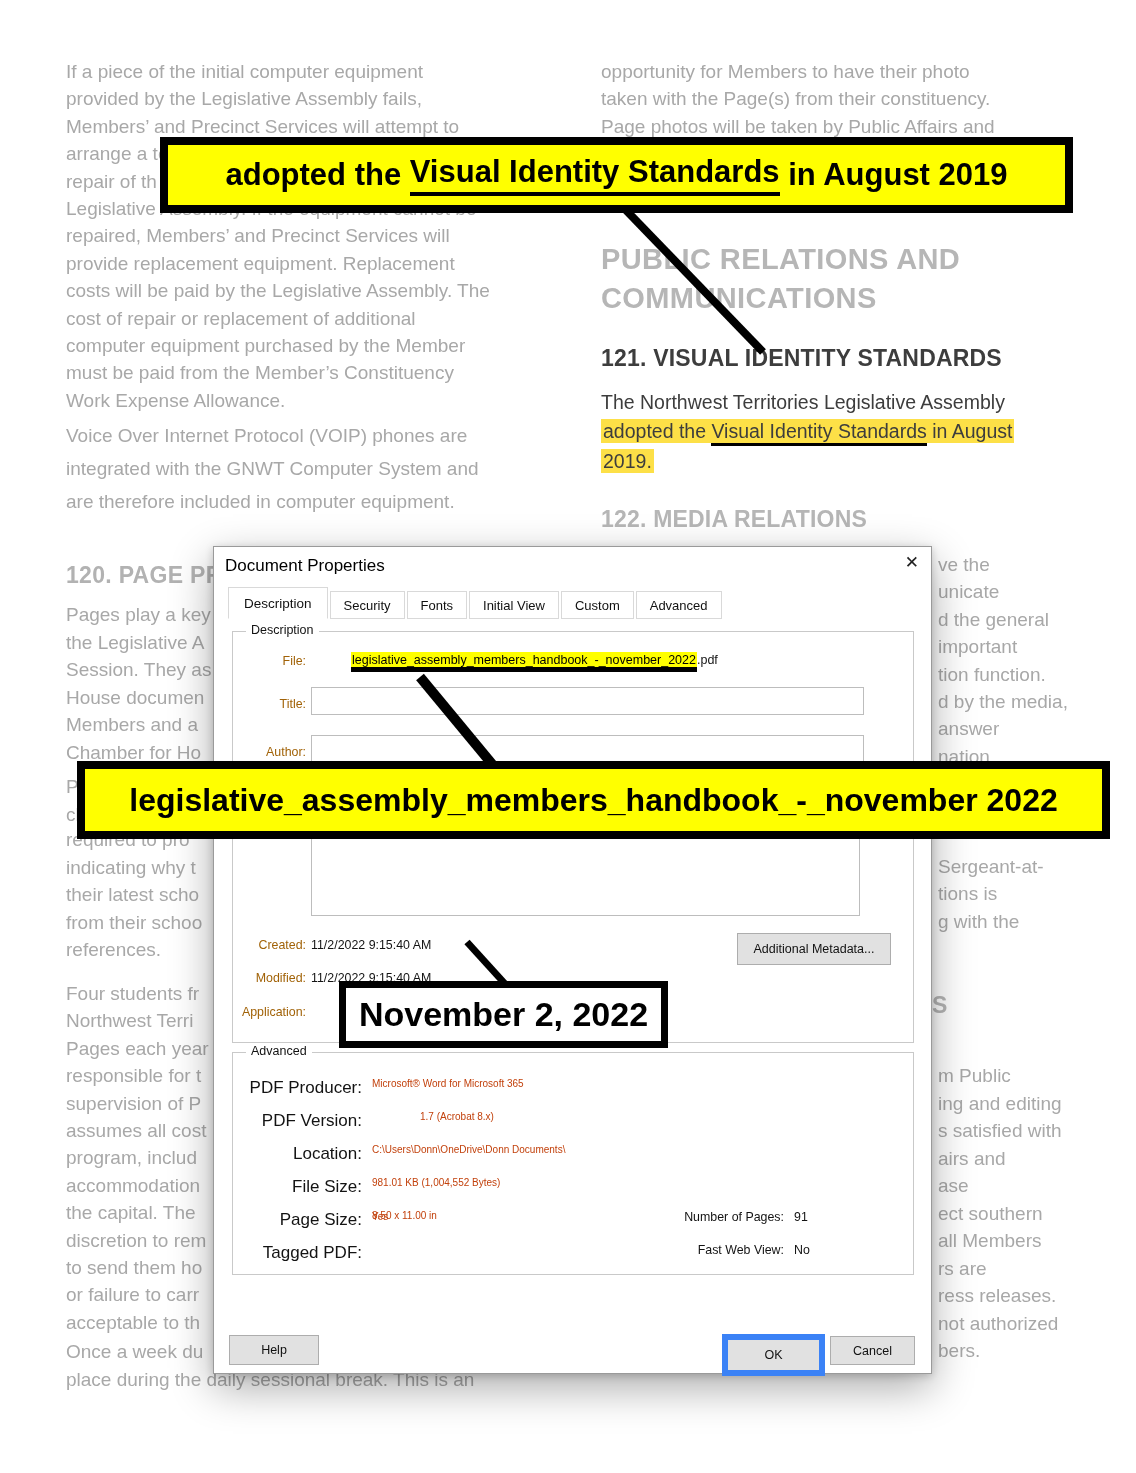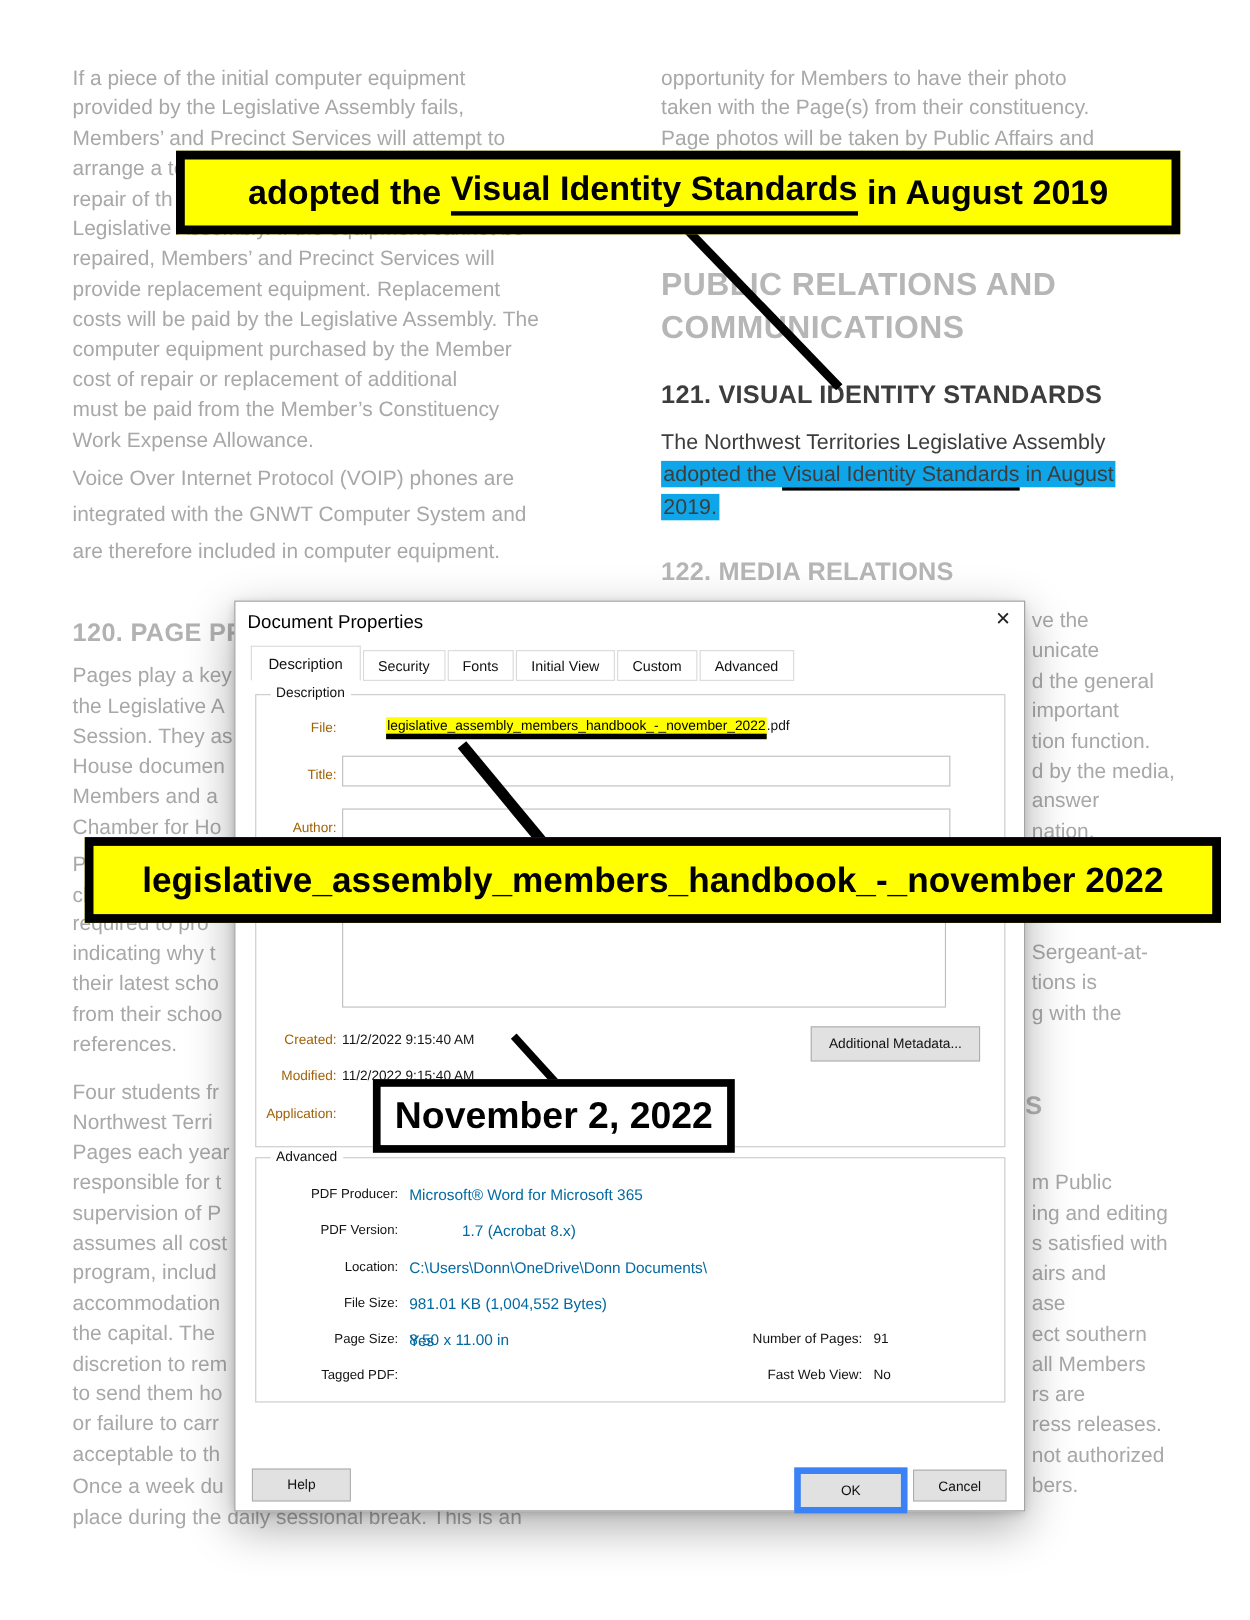--- a/index.html
+++ b/index.html
@@ -19,42 +19,42 @@
   #p6{left:66px;top:1338px;line-height:27.5px;}
   #rp1{left:601px;top:58px;line-height:27.4px;}
   #hpr{left:601px;top:240px;font-size:29px;font-weight:700;color:#b6b6b6;line-height:39px;letter-spacing:.4px;}
   #h121{left:601px;top:345px;font-size:23px;color:#3d3d3d;font-weight:600;letter-spacing:.2px;}
   #rp2{left:601px;top:388px;line-height:29.4px;color:#3d3d3d;font-size:19.5px;}
   #h122{left:601px;top:506px;font-size:23px;color:#b6b6b6;font-weight:600;letter-spacing:.2px;}
   #rfa{left:938px;top:551px;line-height:27.4px;}
   #rfb{left:938px;top:853px;line-height:27.4px;}
   #rfs{left:932px;top:992px;font-size:23px;color:#b6b6b6;font-weight:600;}
   #rfc{left:938px;top:1062px;line-height:27.5px;}
-  .hl{background:#0ea5e9;padding:1px 2px;}
+  .hl{background:#fde047;padding:1px 2px;}
   .navlink{border-bottom:3px solid #000;padding-bottom:1px;}
   
   #dialog{left:213px;top:546px;width:717px;height:826px;background:#fff;
           border:1px solid #9a9a9a;box-shadow:0 14px 40px rgba(0,0,0,.33), 0 2px 8px rgba(0,0,0,.18);
           z-index:10;font-size:12.4px;color:#131313;}
   .dlg-title{position:absolute;left:11px;top:9px;font-size:17px;color:#000;}
   .dlg-close{position:absolute;right:12px;top:7px;font-size:17px;color:#222;cursor:pointer;line-height:1;}
   .tabbar{position:absolute;left:14px;top:40px;height:33px;white-space:nowrap;}
   .tab{display:inline-block;border:1px solid #d9d9d9;background:#fff;padding:6px 13px 5px;
        font-size:13px;color:#111;vertical-align:bottom;margin-right:2px;}
   .tab.active{padding:8px 15px 7px;border-bottom-color:#fff;font-size:13.5px;}
   .grp{position:absolute;left:18px;width:680px;border:1px solid #c9c9c9;}
   #grp-desc{top:84px;height:410px;}
   #grp-adv{top:505px;height:221px;}
   .grp-label{position:absolute;top:-9px;left:13px;background:#fff;padding:0 5px;font-size:12.5px;color:#111;}
   .dlg-lbl{position:absolute;width:70px;left:22px;text-align:right;font-size:12.4px;color:#a16207;}
   .dlg-val{position:absolute;left:97px;font-size:12.4px;color:#131313;}
   .hl-file{background:#ffff00;border-bottom:5px solid #000;padding:1px 1px 0;font-size:12.5px;color:#000;}
   .inp{position:absolute;left:97px;width:547px;border:1px solid #bdbdbd;background:#fff;}
-  .adv-lbl{position:absolute;left:22px;width:126px;text-align:right;font-size:12px;color:#131313;}
-  .adv-val{position:absolute;left:158px;font-size:14px;color:#0369a1;}
+  .adv-lbl{position:absolute;left:22px;width:126px;text-align:right;font-size:17px;color:#131313;}
+  .adv-val{position:absolute;left:158px;font-size:10px;color:#c2410c;}
   .adv-lbl2{position:absolute;left:400px;width:170px;text-align:right;font-size:12.4px;color:#131313;}
   .adv-val2{position:absolute;left:580px;font-size:12.4px;color:#131313;}
   .btn{position:absolute;background:#e1e1e1;border:1px solid #adadad;font-size:12.5px;color:#111;
        display:flex;align-items:center;justify-content:center;cursor:pointer;}
   #btn-ok{border:6px solid #3b82f6;}
   #btn-addmeta{left:523px;top:386px;width:152px;height:30px;}
   #btn-help{left:15px;top:788px;width:88px;height:28px;}
   #btn-ok{left:508px;top:787px;width:91px;height:30px;}
   #btn-cancel{left:616px;top:789px;width:83px;height:27px;}
   
@@ -74,22 +74,22 @@
   <div id="p1" class="abs doc">
       <div class="ln">If a piece of the initial computer equipment</div>
       <div class="ln">provided by the Legislative Assembly fails,</div>
       <div class="ln">Members’ and Precinct Services will attempt to</div>
       <div class="ln">arrange a te</div>
       <div class="ln">repair of th</div>
       <div class="ln">Legislative Assembly. If the equipment cannot be</div>
       <div class="ln">repaired, Members’ and Precinct Services will</div>
       <div class="ln">provide replacement equipment. Replacement</div>
       <div class="ln">costs will be paid by the Legislative Assembly. The</div>
+      <div class="ln">cost of repair or replacement of additional</div>
       <div class="ln">computer equipment purchased by the Member</div>
-      <div class="ln">cost of repair or replacement of additional</div>
       <div class="ln">must be paid from the Member’s Constituency</div>
       <div class="ln">Work Expense Allowance.</div>
     </div>
   <div id="p2" class="abs doc">
       <div class="ln">Voice Over Internet Protocol (VOIP) phones are</div>
       <div class="ln">integrated with the GNWT Computer System and</div>
       <div class="ln">are therefore included in computer equipment.</div>
     </div>
   <div id="h120" class="abs">120. PAGE PR</div>
   <div id="p3" class="abs doc">

